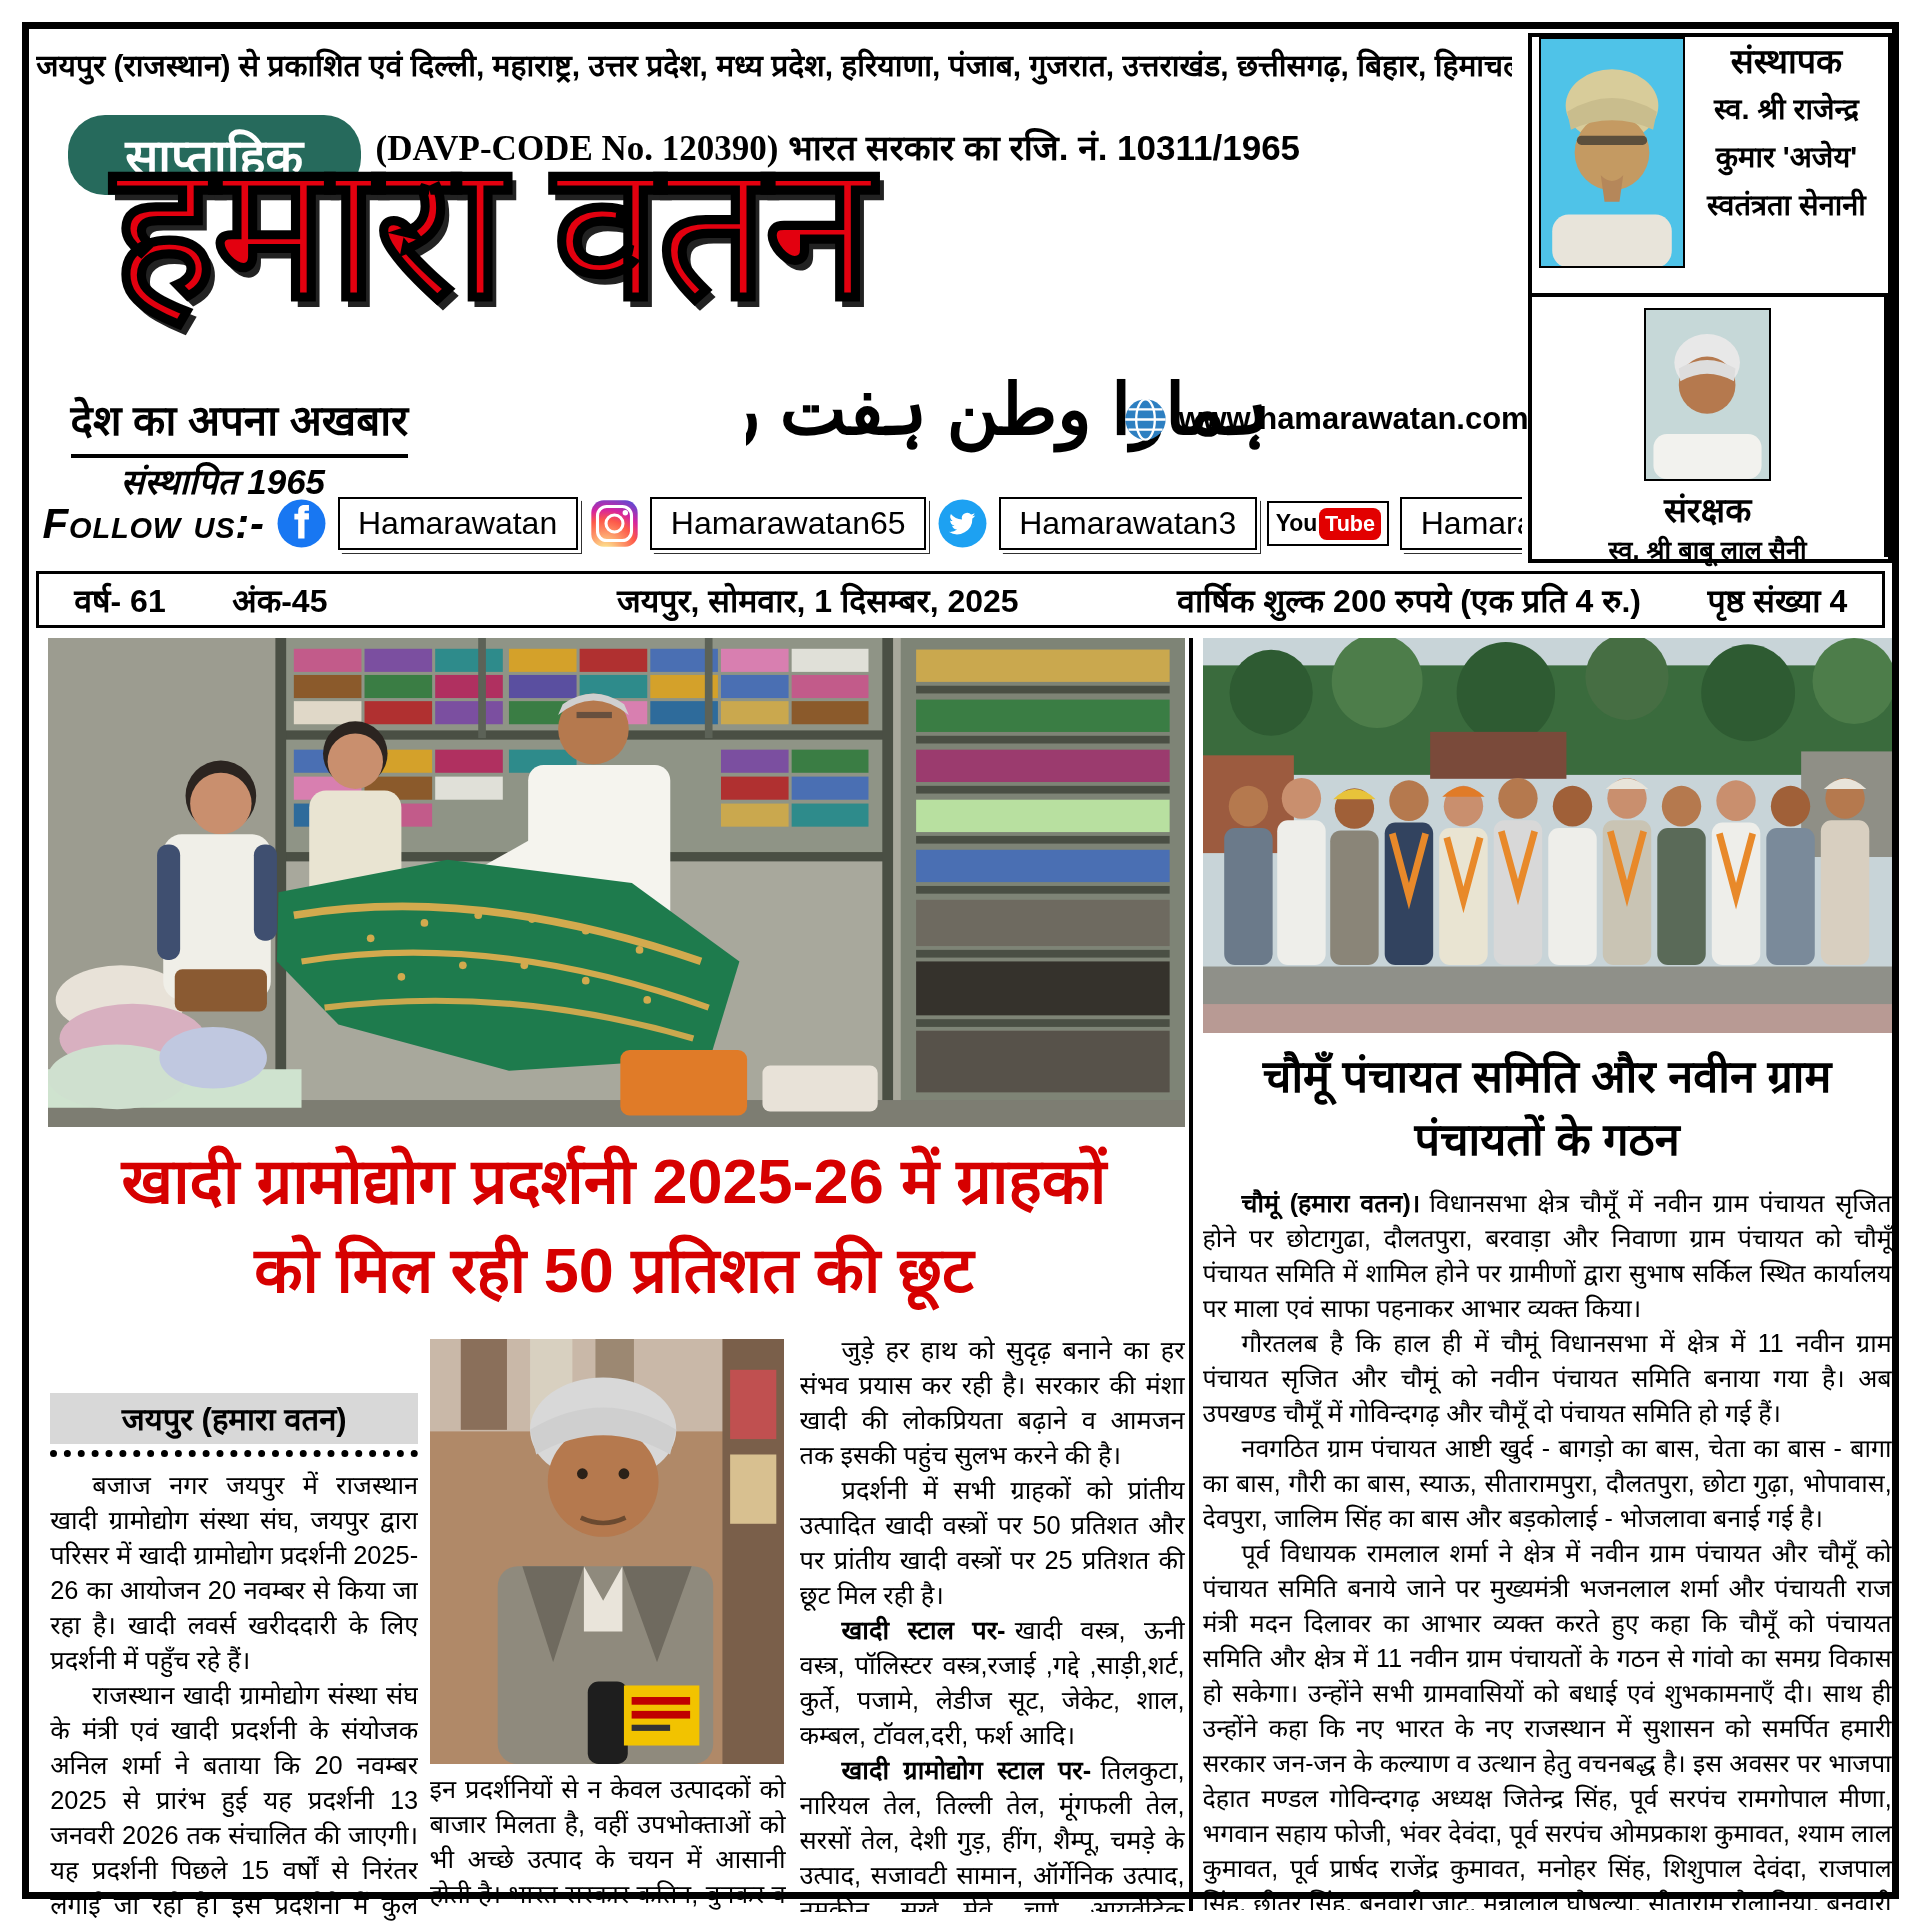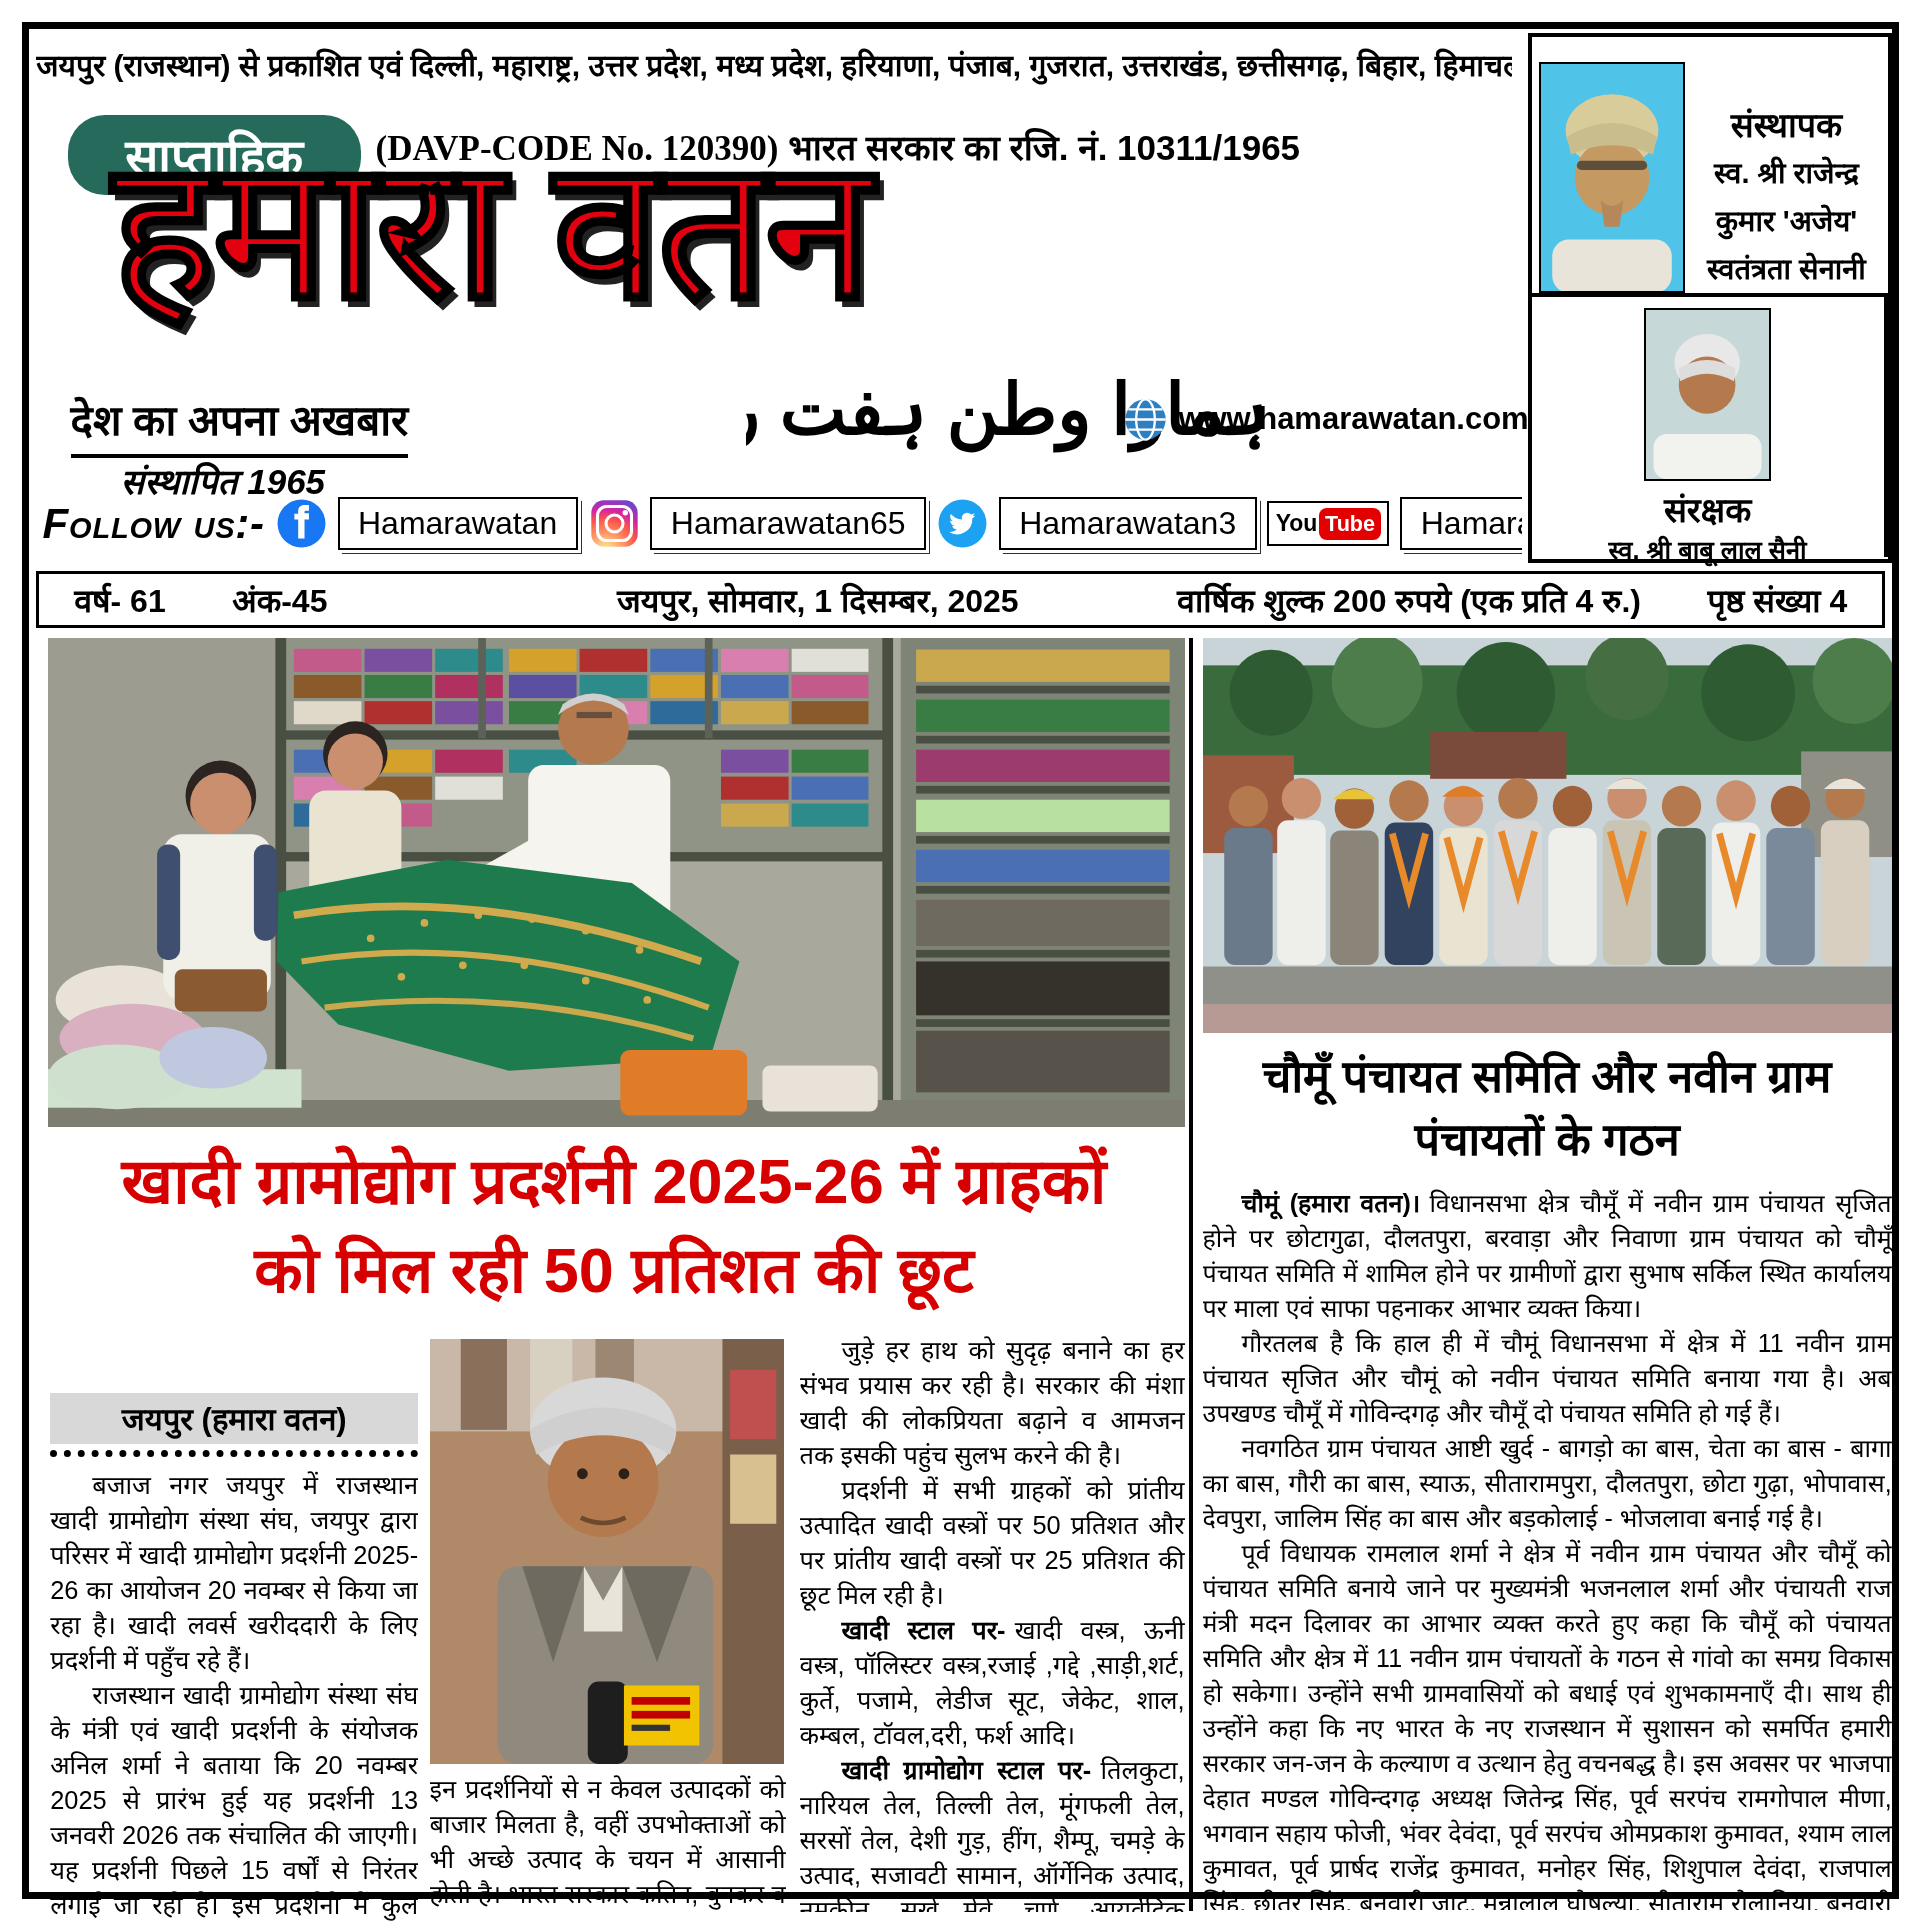--- a/index.html
+++ b/index.html
@@ -112,21 +112,21 @@
 
     <span class="yt-box">
       <span class="yt-you">You</span>
         <span class="yt-tube">Tube</span>
     </span>
     <span class="handle-box">Hamarawatan</span>
   </div>
 
   <div class="abs rpanel" style="left:1499px;top:4.6px;width:364px;height:530px;">
 
-    <div style="display:flex;height:256px;align-items:flex-end;">
+    <div style="display:flex;height:256px;align-items:flex-start;">
       <div class="photo-border" style="width:146px;height:231px;margin-left:7.7px;flex:0 0 auto;">
         <svg width="100%" height="100%" viewBox="0 0 190 300" preserveAspectRatio="none">
           <rect width="190" height="300" fill="#4fc3e8"></rect>
           <ellipse cx="95" cy="88" rx="62" ry="48" fill="#d8cc9a"></ellipse>
           <circle cx="95" cy="150" r="50" fill="#c49a62"></circle>
           <rect x="48" y="128" width="94" height="12" rx="6" fill="#3a3530" opacity="0.75"></rect>
           <path d="M35 96 Q95 60 155 96 L150 120 Q95 95 40 120 Z" fill="#c9bd8d"></path>
           <rect x="15" y="232" width="160" height="70" rx="22" fill="#e8e4da"></rect>
           <path d="M80 180 Q95 195 110 180 L105 215 L85 215 Z" fill="#b5875a"></path>
         </svg>

